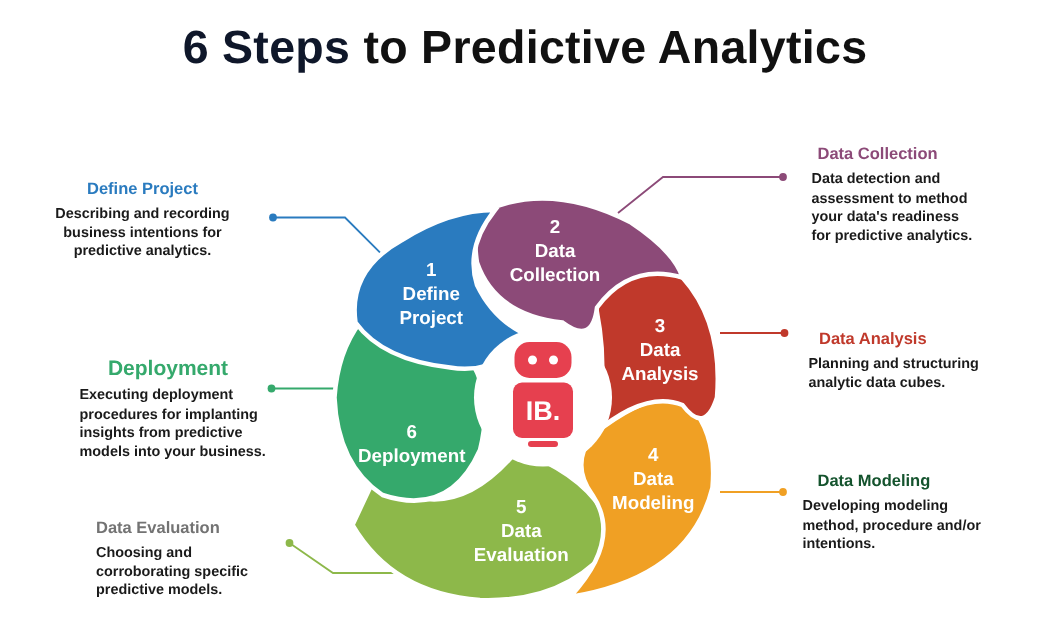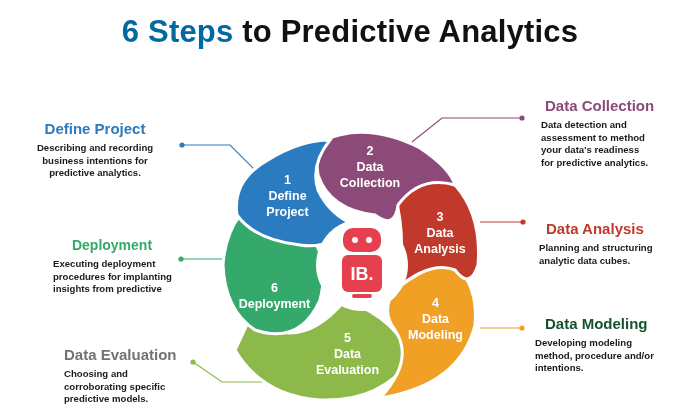--- a/index.html
+++ b/index.html
@@ -1,21 +1,21 @@
 <!DOCTYPE html>
 <html><head>
 <meta charset="utf-8">
 <style>
   html,body{margin:0;padding:0;background:#fff;}
   body{width:700px;height:414px;position:relative;overflow:hidden;font-family:"Liberation Sans",sans-serif;}
   .title{position:absolute;left:0;width:700px;top:14px;text-align:center;font-weight:bold;font-size:31px;color:#111;letter-spacing:0.2px;}
-  .title .acc{color:#0369a1;}
+  .title .acc{color:#0f172a;}
   svg.dia{position:absolute;left:0;top:0;}
   .callout{position:absolute;}
-  .callout .h{font-weight:bold;font-size:15px;margin-bottom:5px;}
+  .callout .h{font-weight:bold;font-size:11px;margin-bottom:5px;}
   .callout .d{font-weight:bold;font-size:9.6px;line-height:12.6px;color:#1a1a1a;}
   .center{text-align:center;}
   .seglabel{position:absolute;color:#fff;font-weight:bold;font-size:12.5px;line-height:16px;text-align:center;}
 </style>
 </head>
 <body>
 
 <div class="title"><span class="acc">6 Steps</span><span> to Predictive Analytics</span></div>
 
 <svg class="dia" width="700" height="414" viewBox="0 0 700 414">
@@ -97,20 +97,21 @@
       <div>business intentions for</div>
       <div>predictive analytics.</div>
   </div>
 </div>
 <div class="callout" style="left:53px;top:237px;width:150px;">
   <div class="h" style="color:#35a96c;text-align:center;width:118px;font-size:14px;">Deployment</div>
   <div class="d">
     <div>Executing deployment</div>
       <div>procedures for implanting</div>
       <div>insights from predictive</div>
+      <div>models into your business.</div>
   </div>
 </div>
 <div class="callout" style="left:64px;top:346px;width:150px;">
   <div class="h" style="color:#737373;">Data Evaluation</div>
   <div class="d">
     <div>Choosing and</div>
       <div>corroborating specific</div>
       <div>predictive models.</div>
   </div>
 </div>

